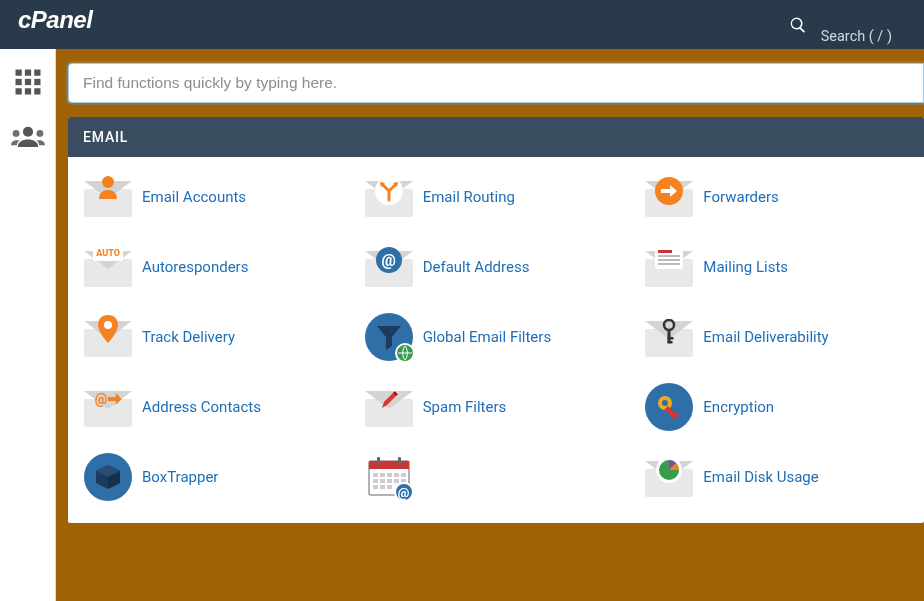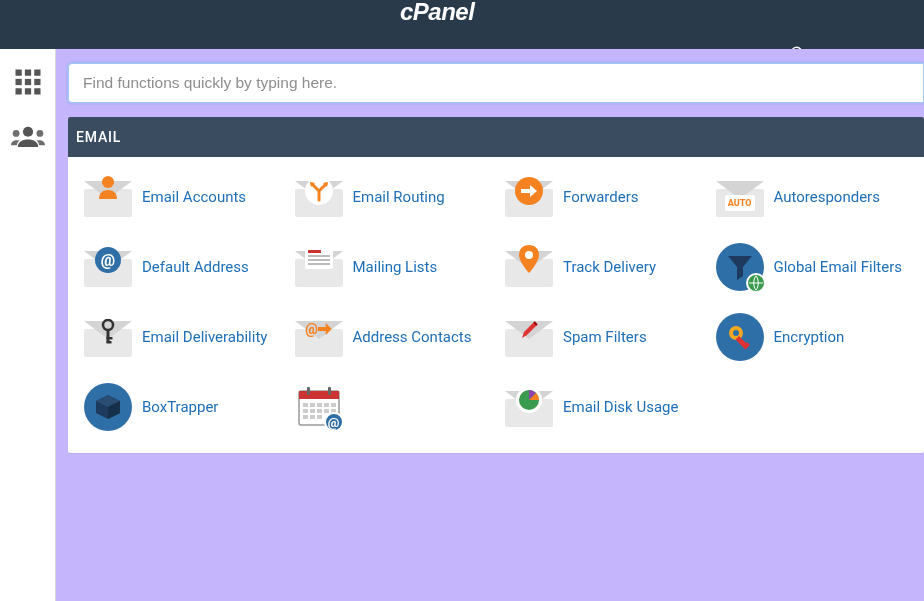--- a/index.html
+++ b/index.html
@@ -14,21 +14,20 @@
 
   
   .topbar {
     height: 49px;
     background: #293a4a;
     display: flex;
     align-items: center;
     padding: 0 32px 0 18px;
     color: #fff;
     position: relative;
-    flex-direction: column;
   }
   .logo {
     font-family: "Segoe UI", Arial, sans-serif;
     font-weight: 700;
     font-style: italic;
     font-size: 26px;
     letter-spacing: -0.5px;
     color: #fff;
   }
   .topbar-right {
@@ -67,21 +66,21 @@
   }
   .sidebar-btn svg { fill:#555; }
 
   
   .main {
     position: absolute;
     left: 56px;
     right: 0;
     top: 49px;
     bottom: 0;
-    background: #c4b5fd;
+    background: #a16207;
     padding: 14px 0 0 12px;
     overflow: hidden;
   }
 
   .search-box {
     width: 100%;
     height: 40px;
     border: 1px solid #9ec9f0;
     border-radius: 4px 0 0 4px;
     padding: 0 14px;
@@ -99,26 +98,26 @@
     border-radius: 2px;
     box-shadow: 0 1px 0 rgba(0,0,0,0.04);
     overflow:hidden;
   }
   .panel-header {
     background: #394c60;
     color: #fff;
     font-size: 14px;
     font-weight: 500;
     letter-spacing: 0.8px;
-    padding: 12px 8px;
+    padding: 12px 15px;
   }
   .panel-body {
     padding: 10px 12px 16px 12px;
     display: grid;
-    grid-template-columns: repeat(4, 1fr);
+    grid-template-columns: repeat(3, 1fr);
     column-gap: 10px;
     row-gap: 10px;
   }
 
   .feature-item {
     display: flex;
     align-items: center;
     gap: 10px;
     padding: 6px 4px;
     cursor: pointer;
@@ -265,21 +264,21 @@
           </div>
         </div>
         <span class="feature-label">Forwarders</span>
       </div>
 
       <div class="feature-item">
         <div class="feature-icon">
           <div class="envelope">
               <div class="envelope-body"></div>
               <div class="envelope-flap"></div>
-            <div style="position:absolute;top:20px;left:50%;transform:translateX(-50%);width:30px;height:16px;background:#fff;border-radius:2px;display:flex;align-items:center;justify-content:center;font-size:9px;font-weight:800;color:#f58220;">AUTO</div>
+            <div style="position:absolute;top:0;left:50%;transform:translateX(-50%);width:30px;height:16px;background:#fff;border-radius:2px;display:flex;align-items:center;justify-content:center;font-size:9px;font-weight:800;color:#f58220;">AUTO</div>
           </div>
         </div>
         <span class="feature-label">Autoresponders</span>
       </div>
 
       <div class="feature-item">
         <div class="feature-icon">
           <div class="envelope">
               <div class="envelope-body"></div>
               <div class="envelope-flap"></div>

